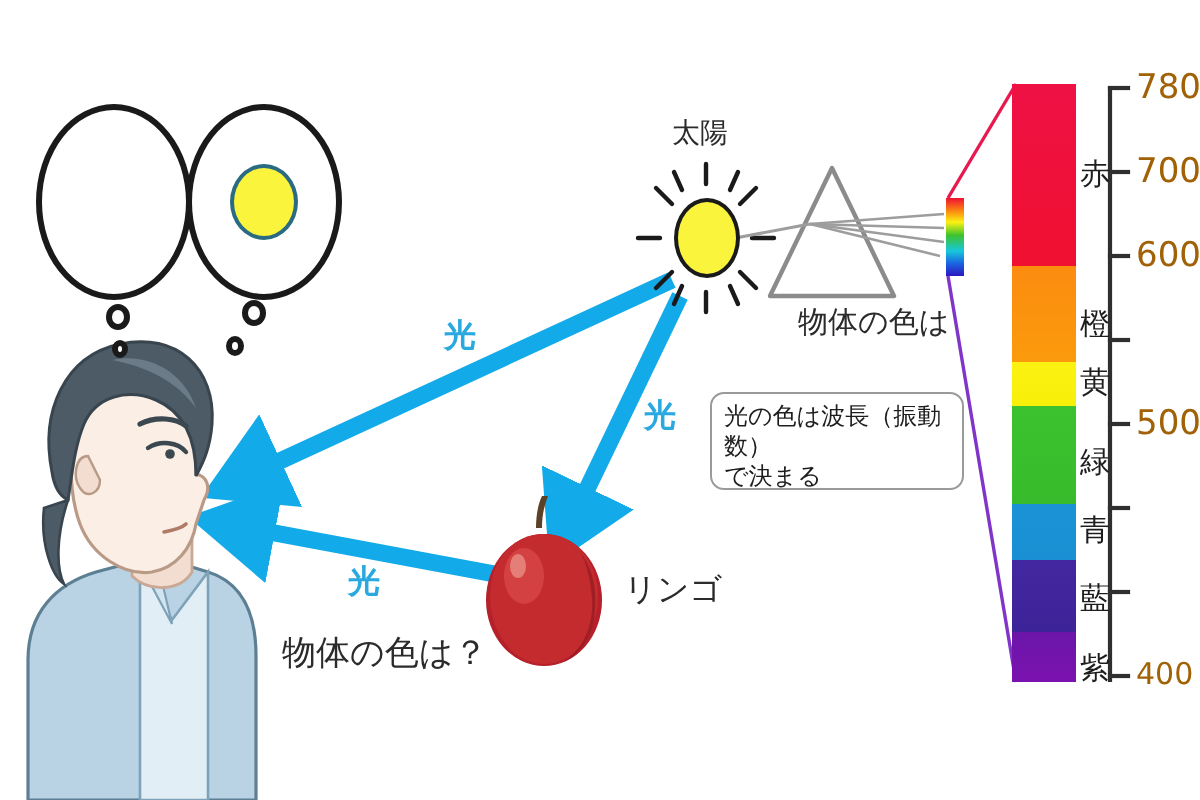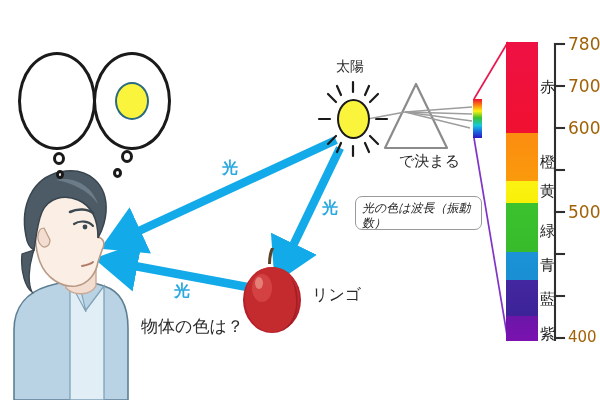--- a/index.html
+++ b/index.html
@@ -251,29 +251,30 @@
   <div class="abs vlabel" style="left:540px;top:327px;width:15px;font-size:15px;">紫</div>
 
   <div class="abs tickno" style="left:568px;top:34px;font-size:17px;">780</div>
   <div class="abs tickno" style="left:568px;top:76px;font-size:17px;">700</div>
   <div class="abs tickno" style="left:568px;top:118px;font-size:17px;">600</div>
   <div class="abs tickno" style="left:568px;top:202px;font-size:17px;">500</div>
   <div class="abs tickno" style="left:568px;top:328px;font-size:15px;">400</div>
 
   <div class="abs lbl" style="left:336px;top:58px;font-size:14px;">太陽</div>
 
-  <div class="abs lbl" style="left:399px;top:152px;font-size:15px;">で決まる</div>
+  <div class="abs lbl" style="left:399px;top:152px;font-size:15px;">物体の色は</div>
 
   <div class="abs lbl" style="left:312px;top:285px;font-size:16px;font-family:Liberation Serif, serif;">リンゴ</div>
 
   <div class="abs lbl" style="left:141px;top:315px;font-size:17px;">物体の色は？</div>
 
   <div class="abs lbl-cyan" style="left:222px;top:158px;font-size:16px;">光</div>
 
   <div class="abs lbl-cyan" style="left:322px;top:198px;font-size:16px;">光</div>
 
   <div class="abs lbl-cyan" style="left:174px;top:281px;font-size:16px;">光</div>
 
-  <div class="abs" id="callout" style="left:355px;top:196px;width:127px;height:34px;font-style:italic;">
+  <div class="abs" id="callout" style="left:355px;top:196px;width:127px;height:49px;">
     <div style="font-size:12px;">光の色は波長（振動数）</div>
+    <div style="font-size:12px;">で決まる</div>
   </div>
 
 </div>
 
 </body></html>

